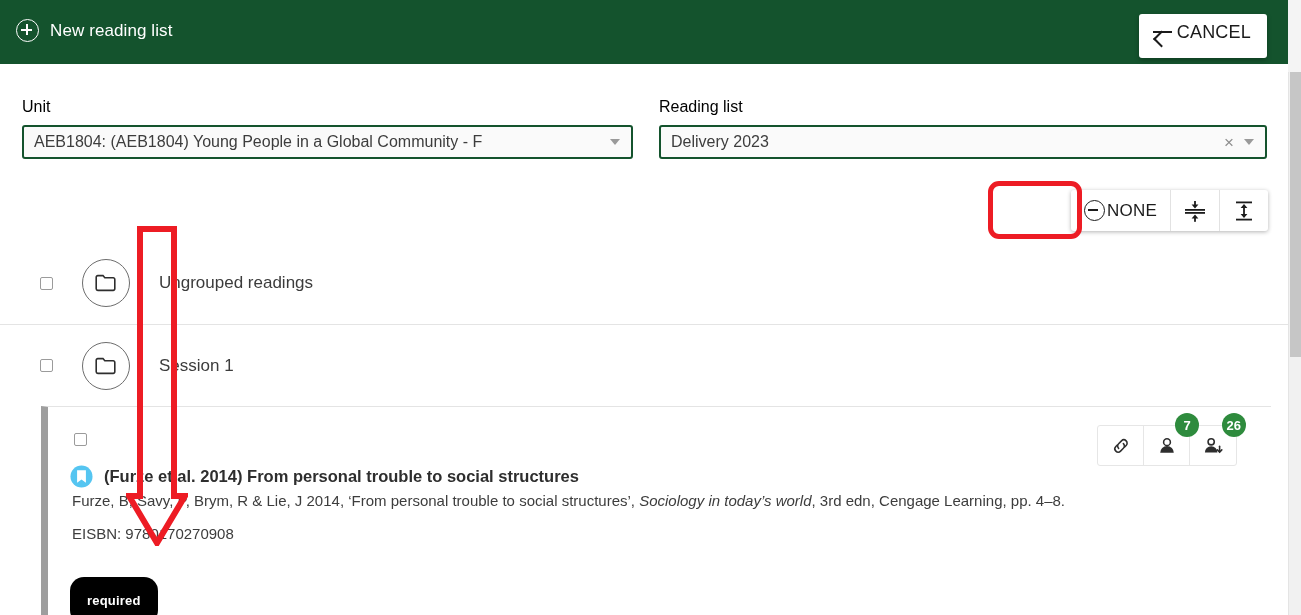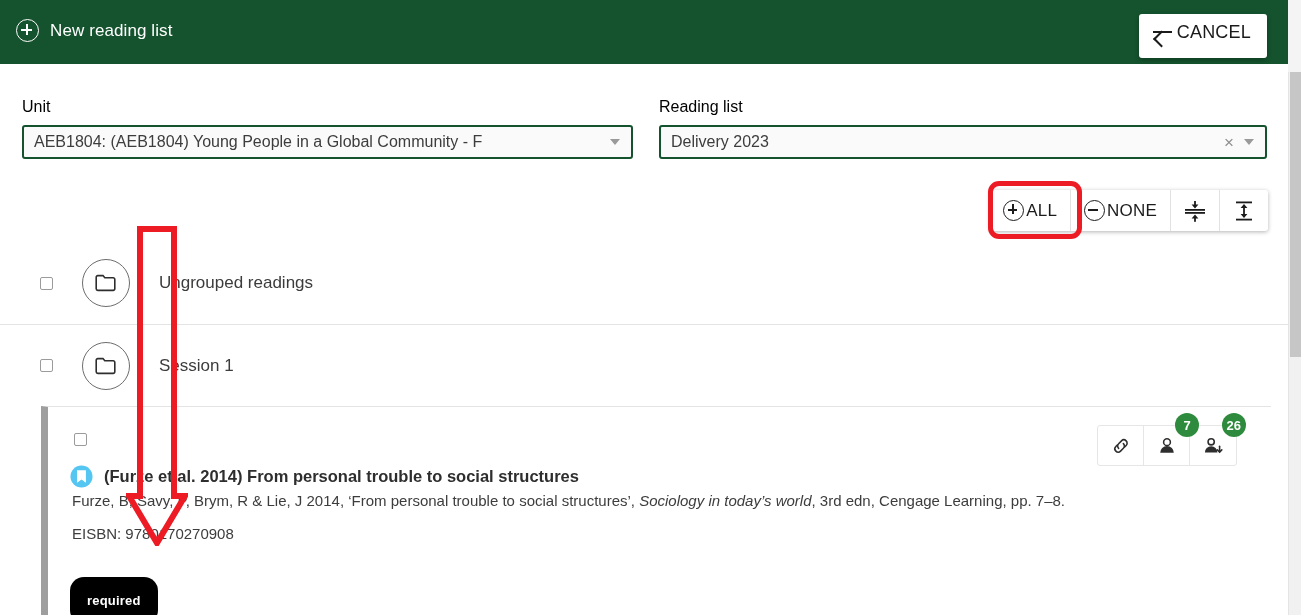--- a/index.html
+++ b/index.html
@@ -425,24 +425,20 @@
       <div class="select-box">
         <span class="select-value">Delivery 2023</span>
         <span class="clear-x-icon">×</span>
         <span class="caret-down-icon"></span>
       </div>
     </div>
 
   </div>
 
   <div class="toolbar">
-    <button class="tb-btn">
-      <span class="circ-plus"></span>
-      <span>ALL</span>
-    </button>
     <button class="tb-btn">
       <span class="circ-minus"></span>
       <span>NONE</span>
     </button>
     <button class="tb-btn tb-icon-btn">
       <svg class="icon-collapse-all" viewBox="0 0 20 22">
         <rect x="0" y="9" width="20" height="1.8" fill="#1c1c1c"></rect>
         <rect x="0" y="12" width="20" height="1.8" fill="#1c1c1c"></rect>
         <rect x="9.1" y="1" width="1.8" height="5" fill="#1c1c1c"></rect>
         <polygon points="10,8.4 6.6,4.4 13.4,4.4" fill="#1c1c1c"></polygon>
@@ -485,21 +481,21 @@
     <span class="cite-checkbox"></span>
 
     <svg class="book-icon" viewBox="0 0 24 24">
       <circle cx="12" cy="12" r="11.5" fill="#55c5f1"></circle>
       <path d="M7.4 5.6 h9.2 v12.8 l-4.6 -3.4 l-4.6 3.4 Z" fill="#ffffff"></path>
     </svg>
 
     <div class="cite-title">(Furze et al. 2014) From personal trouble to social structures</div>
 
     <div class="cite-ref">
-      <span>Furze, B, Savy, P, Brym, R &amp; Lie, J 2014, ‘From personal trouble to social structures’, </span><i>Sociology in today’s world</i><span>, 3rd edn, Cengage Learning, pp. 7–8.</span>
+      <span>Furze, B, Savy, P, Brym, R &amp; Lie, J 2014, ‘From personal trouble to social structures’, </span><i>Sociology in today’s world</i><span>, 3rd edn, Cengage Learning, pp. 4–8.</span>
     </div>
 
     <div class="cite-eisbn">EISBN: 9780170270908</div>
 
     <div class="required-badge">required</div>
 
     <div class="action-group">
       <button class="act-btn">
         <svg width="22" height="22" viewBox="0 0 24 24">
           <g fill="none" stroke="#2e2e2e" stroke-width="1.7" stroke-linecap="round">

